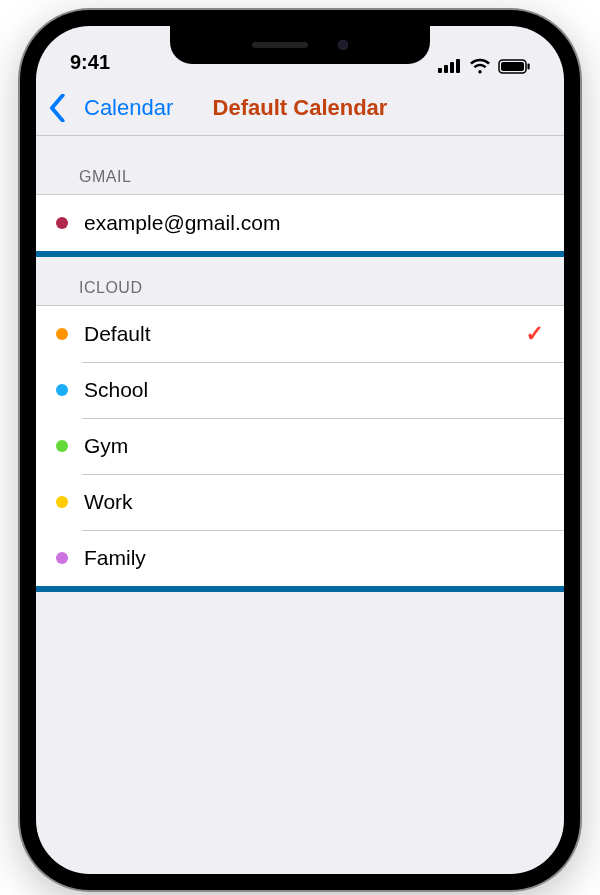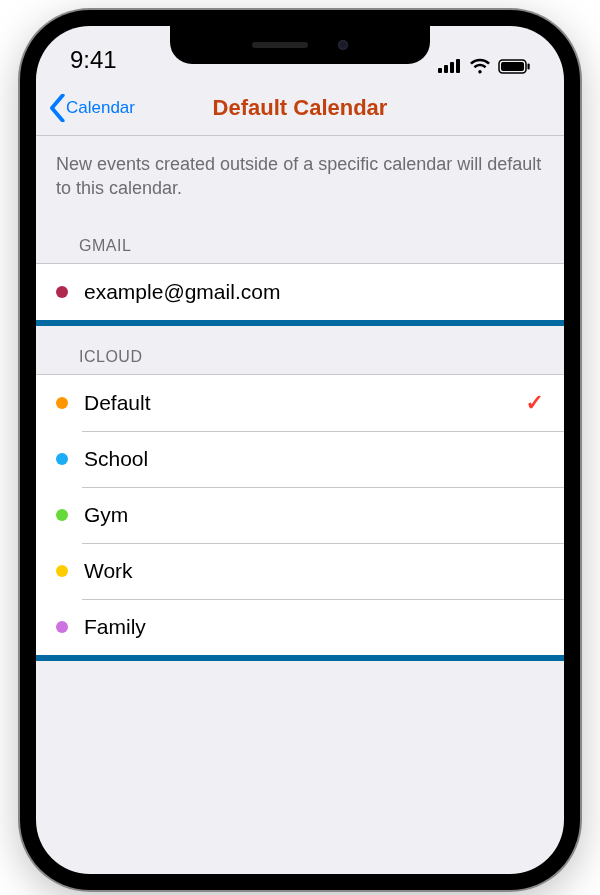--- a/index.html
+++ b/index.html
@@ -7,25 +7,25 @@
     .phone-frame { margin-top: 10px; width: 560px; height: 880px; background: #000; border-radius: 70px; padding: 16px; box-shadow: 0 0 0 2px #888, 0 10px 40px rgba(0,0,0,.25); position: relative; overflow: hidden; }
     .side-btn { position: absolute; background: #000; border-radius: 2px; }
     .side-left-1 { left: -3px; top: 160px; width: 5px; height: 36px; }
     .side-left-2 { left: -3px; top: 220px; width: 5px; height: 60px; }
     .side-left-3 { left: -3px; top: 300px; width: 5px; height: 60px; }
     .side-right  { right: -3px; top: 240px; width: 5px; height: 90px; }
     .screen { width: 100%; height: 100%; background: #efeff4; border-radius: 54px; overflow: hidden; position: relative; }
     .notch { position: absolute; top: 0; left: 50%; transform: translateX(-50%); width: 260px; height: 38px; background: #000; border-bottom-left-radius: 22px; border-bottom-right-radius: 22px; z-index: 50; display: flex; align-items: center; justify-content: center; }
     .notch .speaker { width: 56px; height: 6px; background: #222; border-radius: 3px; }
     .notch .cam { width: 10px; height: 10px; background: #1a1a2a; border-radius: 50%; margin-left: 30px; box-shadow: inset 0 0 2px #445; }
-    .status-bar { height: 54px; display: flex; align-items: flex-end; justify-content: space-between; padding: 0 34px 6px; font-size: 24px; font-weight: 400; color: #000; }
+    .status-bar { height: 54px; display: flex; align-items: flex-end; justify-content: space-between; padding: 0 34px 6px; font-size: 20px; font-weight: 700; color: #000; }
     .status-right { display: flex; align-items: center; gap: 7px; }
     .status-right svg { display: block; }
     .nav-bar { height: 56px; display: flex; align-items: center; position: relative; border-bottom: 1px solid #c8c7cc; padding: 0 12px; }
-    .back-btn { display: flex; align-items: center; color: #007aff; font-size: 17px; gap: 0; cursor: pointer; }
+    .back-btn { display: flex; align-items: center; color: #007aff; font-size: 22px; gap: 18px; cursor: pointer; }
     .back-btn svg { width: 18px; height: 28px; }
     .nav-title { position: absolute; left: 50%; transform: translateX(-50%); font-size: 22px; font-weight: 600; color: #c2410c; }
     .content { padding-top: 10px; }
     .desc { font-size: 18px; color: #6d6d72; padding: 6px 20px 14px; line-height: 1.35; }
     .section-header { font-size: 16px; color: #6d6d72; padding: 22px 20px 8px; letter-spacing: .5px; margin-left: 23px; }
     .cell-group { background: #fff; border-top: 1px solid #c8c7cc; border-bottom: 6px solid #0369a1; }
     .cell { display: flex; align-items: center; min-height: 56px; padding: 0 20px; font-size: 21px; color: #000; position: relative; }
     .cell + .cell::before { content: ""; position: absolute; left: 46px; right: 0; top: 0; height: 1px; background: #c8c7cc; }
     .dot { width: 12px; height: 12px; border-radius: 50%; margin-right: 16px; flex-shrink: 0; }
     .check { margin-left: auto; color: #ff3b30; font-size: 22px; font-weight: 700; }
@@ -69,21 +69,20 @@
       <div class="back-btn">
         <svg viewBox="0 0 12 22">
             <path d="M10.5 1L2 11l8.5 10" stroke="#007aff" stroke-width="3" fill="none" stroke-linecap="round" stroke-linejoin="round"></path>
           </svg>
         <span>Calendar</span>
       </div>
       <div class="nav-title">Default Calendar</div>
     </div>
 
     <div class="content">
-      <div class="desc">New events created outside of a specific calendar will default to this calendar.</div>
 
       <div class="section-header">GMAIL</div>
       <div class="cell-group">
         <div class="cell">
           <span class="dot" style="background:#b0284c"></span>
           <span>example@gmail.com</span>
         </div>
       </div>
 
       <div class="section-header">ICLOUD</div>

